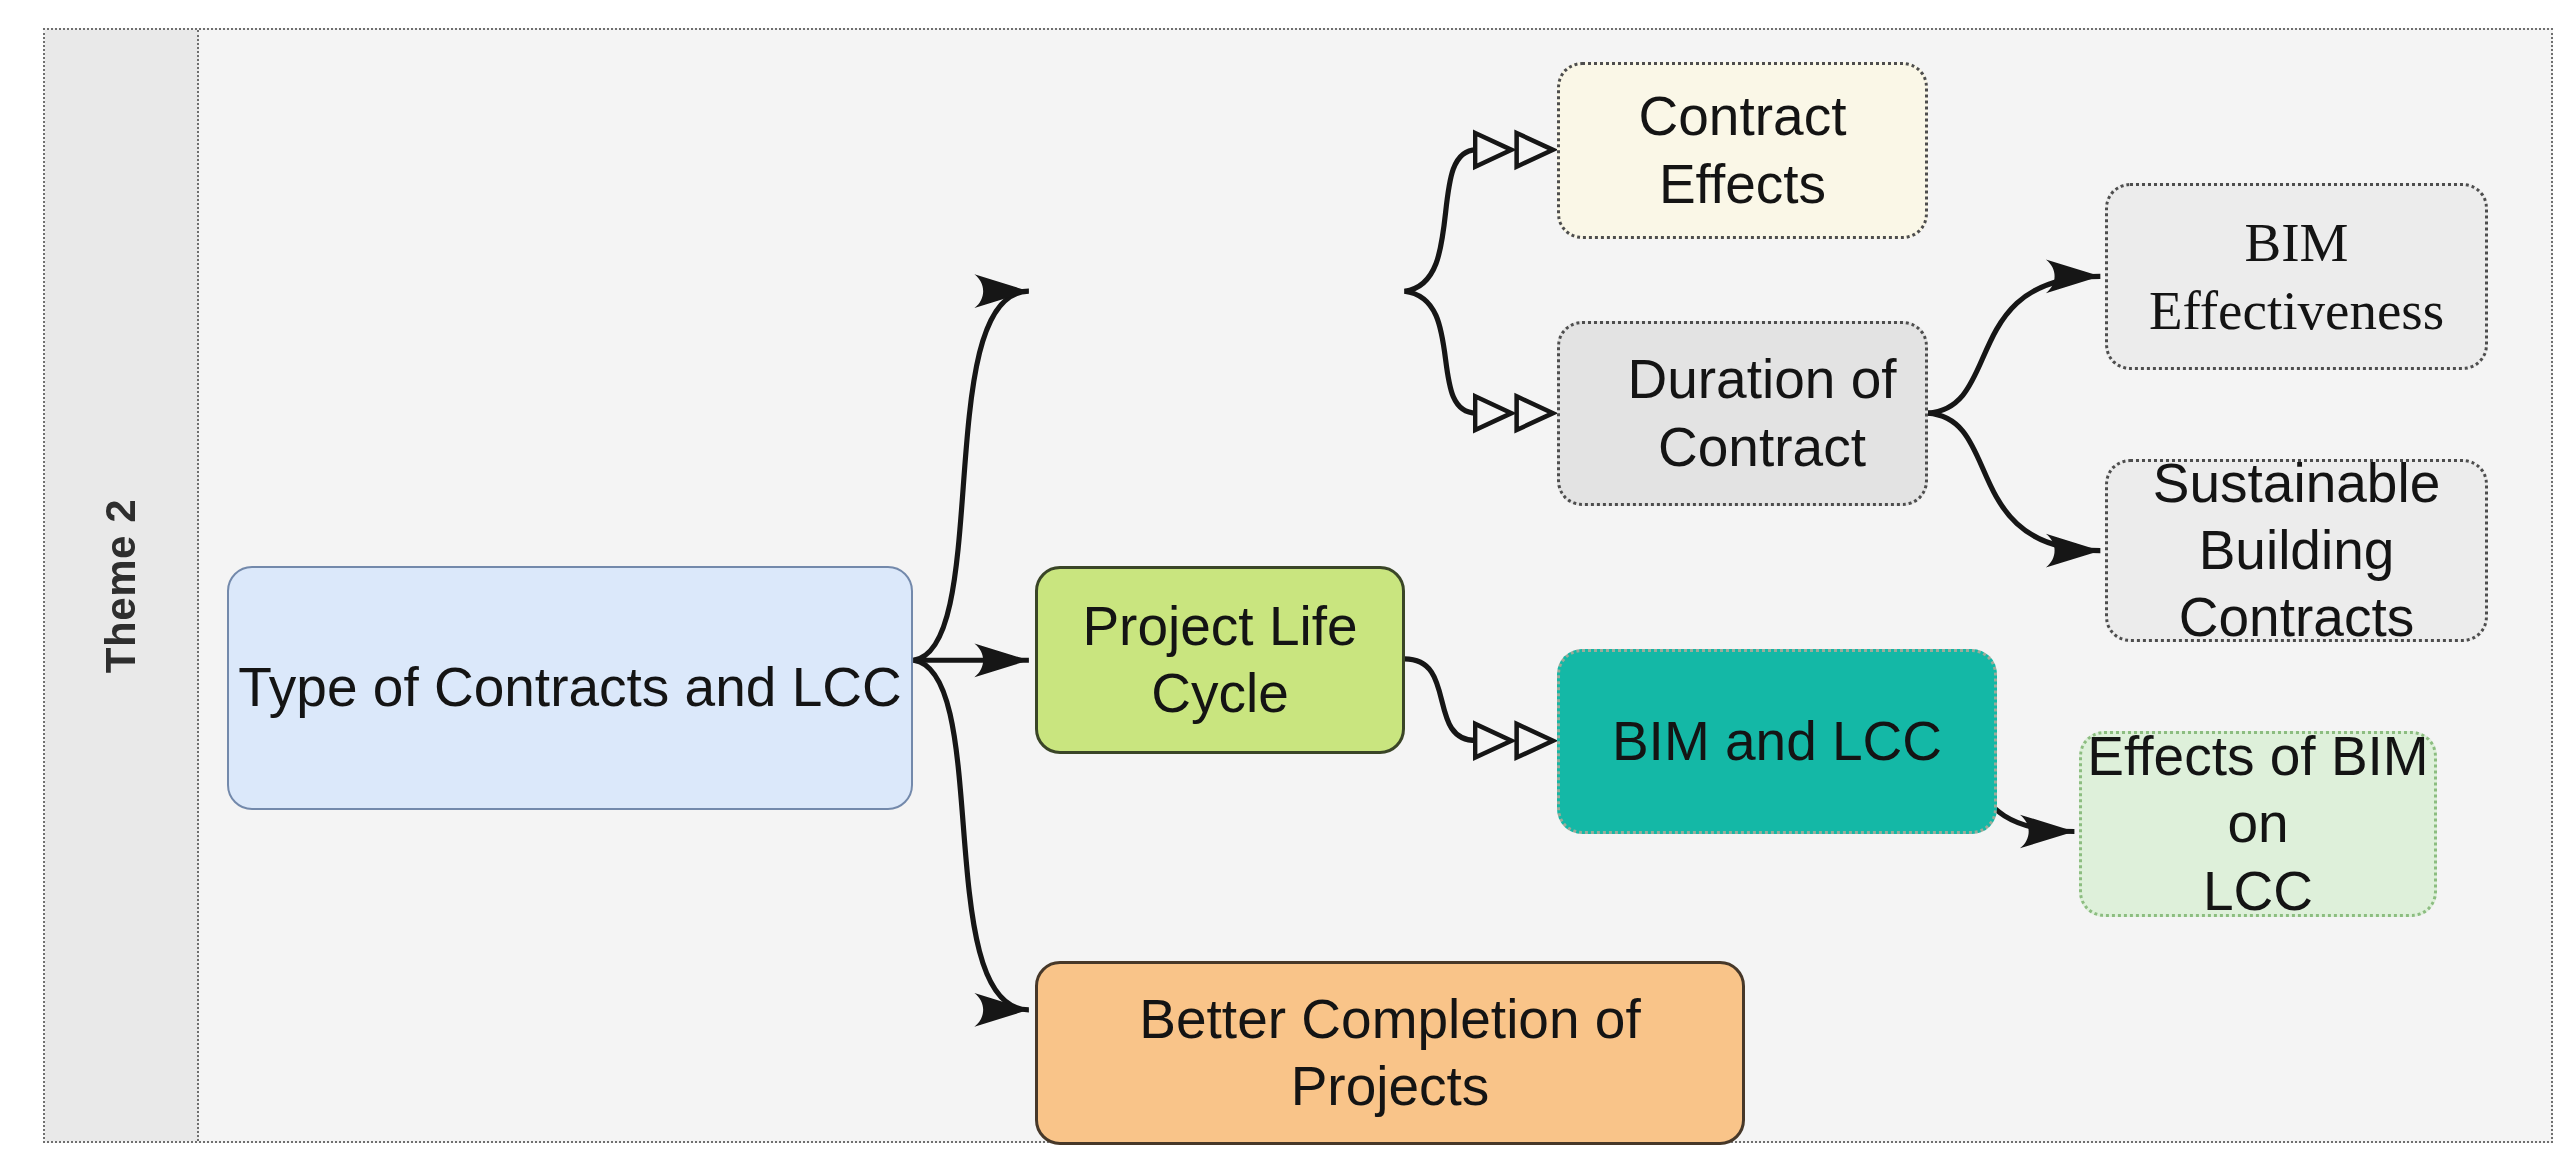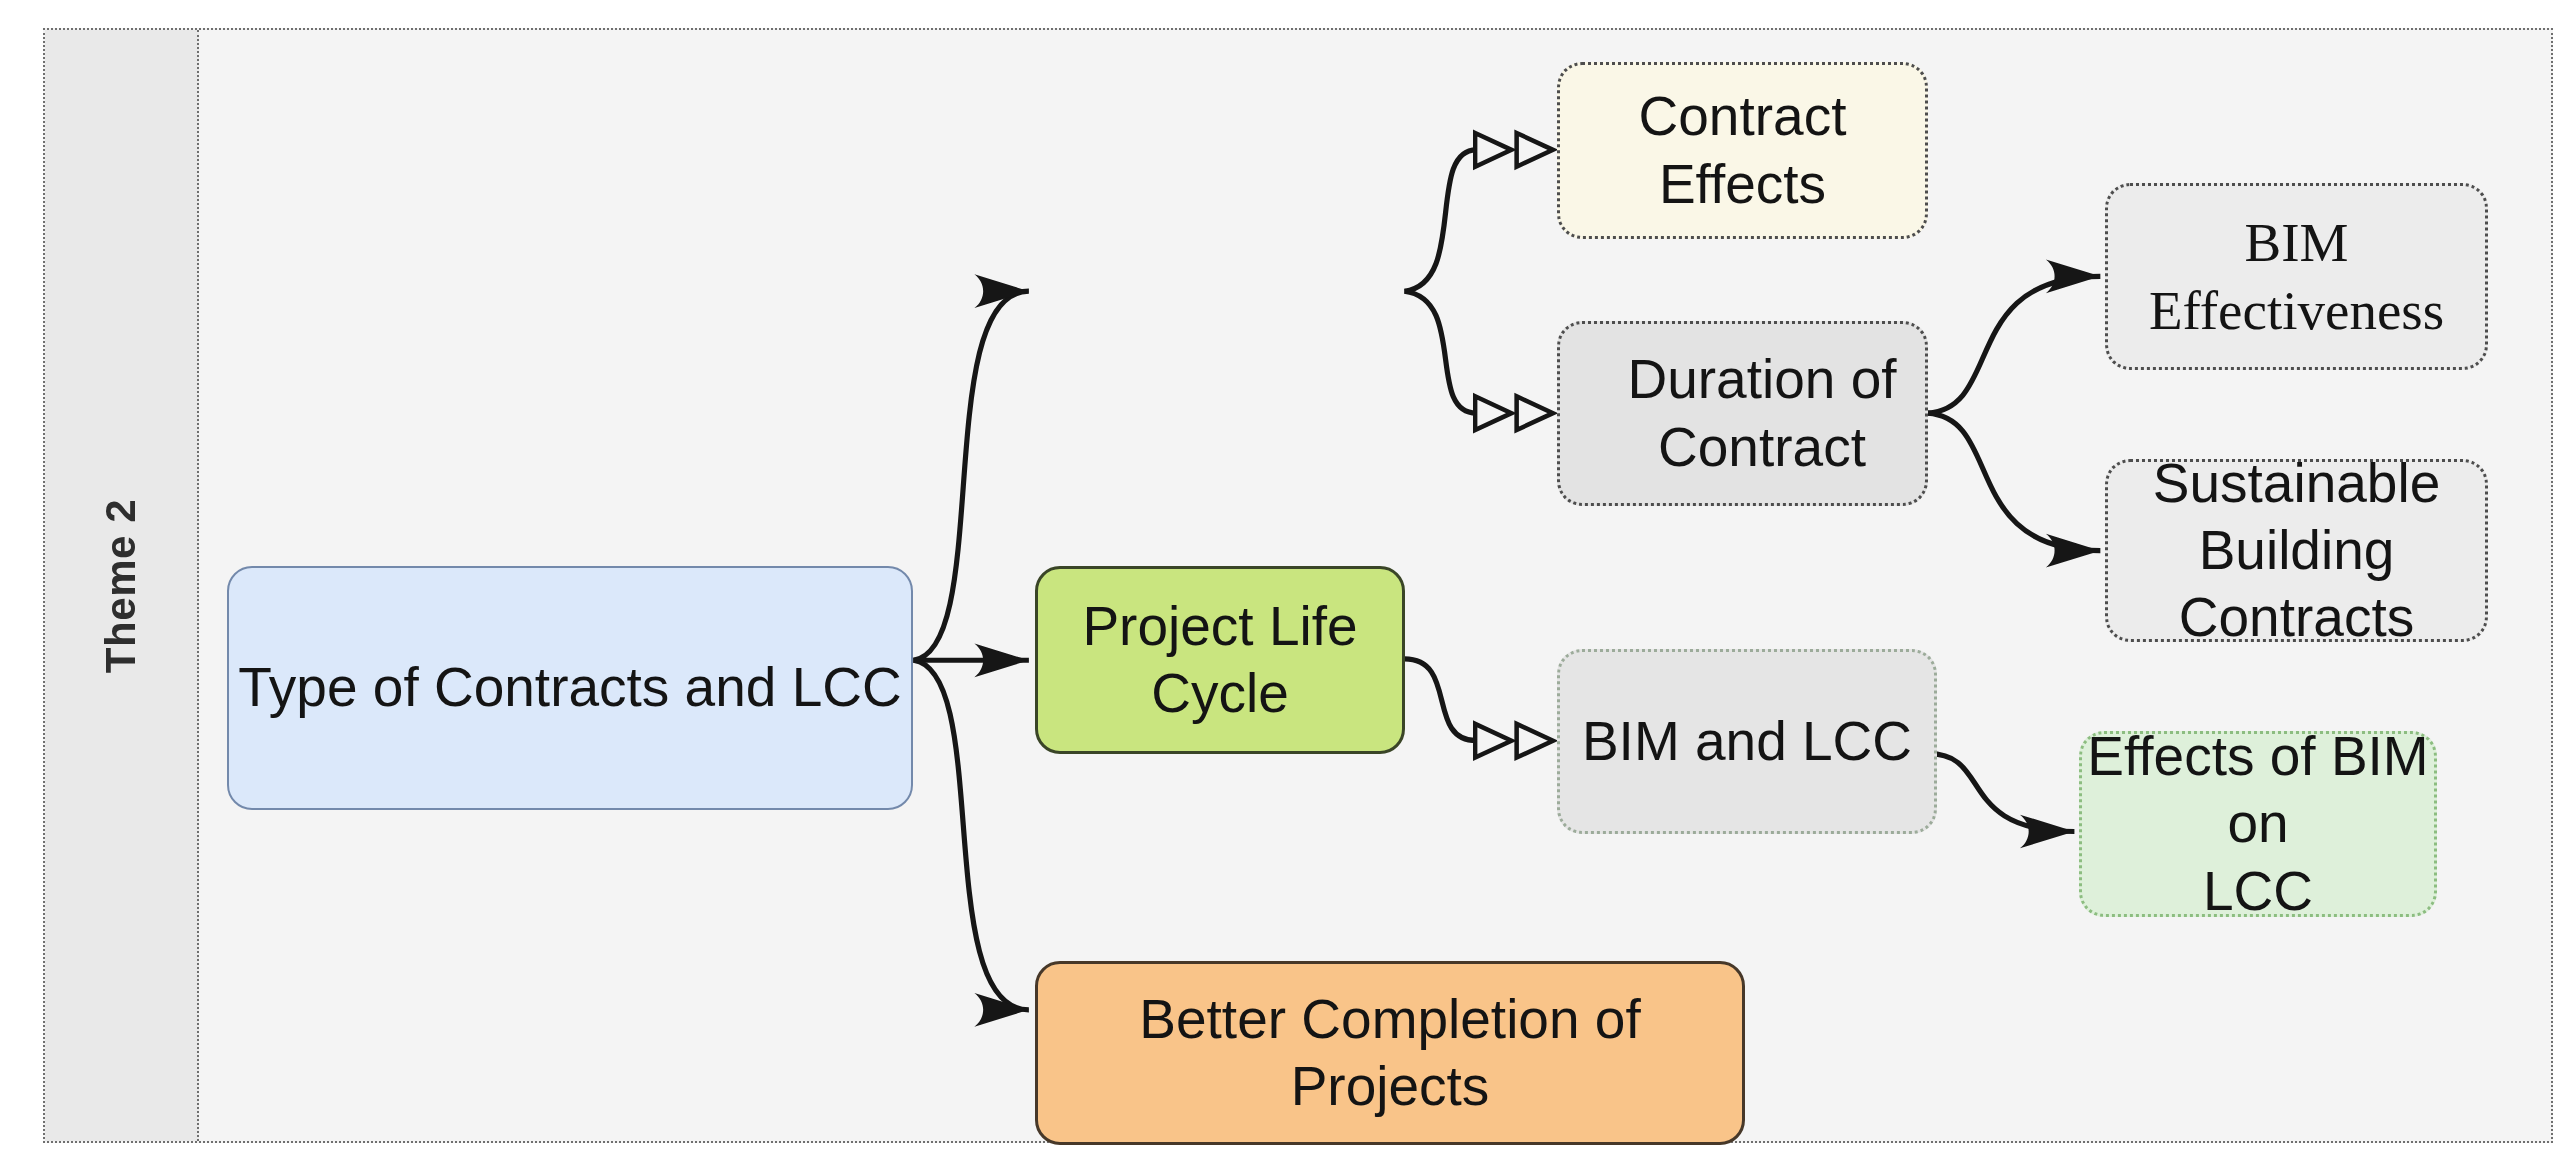--- a/index.html
+++ b/index.html
@@ -38,21 +38,21 @@
     font-size:55px;line-height:1.22;color:#141414;
     border-radius:25px;
   }
   #n-root            {left:227px;  top:566px;  width:686px; height:244px; background:#dbe8fa; border:2.6px solid #7389ab;}
   #n-value-study     {left:1035px; top:197px;  width:370px;  height:189px; background:#cdcdcd; border:3.2px solid #4d4d4d;}
   #n-contract-effects{left:1557px; top:62px;   width:371px;  height:177px; background:#faf7e7; border:3.2px dotted #4d4d4d;}
   #n-duration        {left:1557px; top:321px;  width:371px;  height:185px; background:#e3e3e3; border:3.2px dotted #4d4d4d;padding-left:39px;}
   #n-bim-eff         {left:2105px; top:183px;  width:383px;  height:187px; background:#ececec; border:3.2px dotted #4d4d4d;font-family:Liberation Serif, serif;}
   #n-sustainable     {left:2105px; top:459px;  width:383px;  height:183px; background:#ececec; border:3.2px dotted #4d4d4d;}
   #n-plc             {left:1035px; top:566px;  width:370px;  height:188px; background:#c9e57f; border:3.2px solid #3a4527;}
-  #n-bim-lcc         {left:1557px; top:649px; width:380px;  height:185px; background:#e5e5e5; border:3.2px dotted #9cab9a;justify-content:center;}
+  #n-bim-lcc         {left:1557px; top:649px; width:440px;  height:185px; background:#14b8a6; border:3.2px dotted #9cab9a;justify-content:center;}
   #n-effects         {left:2079px; top:731px; width:358px;  height:186px; background:#def0da; border:3.2px dotted #8cbd80;}
   #n-better          {left:1035px; top:917px; width:710px; height:184px; background:#f9c489; border:3.2px solid #473829;margin-top:44px;}
 </style>
 </head>
 <body>
 
 <div class="canvas">
 
   <div class="frame">
     <div class="theme-strip">

